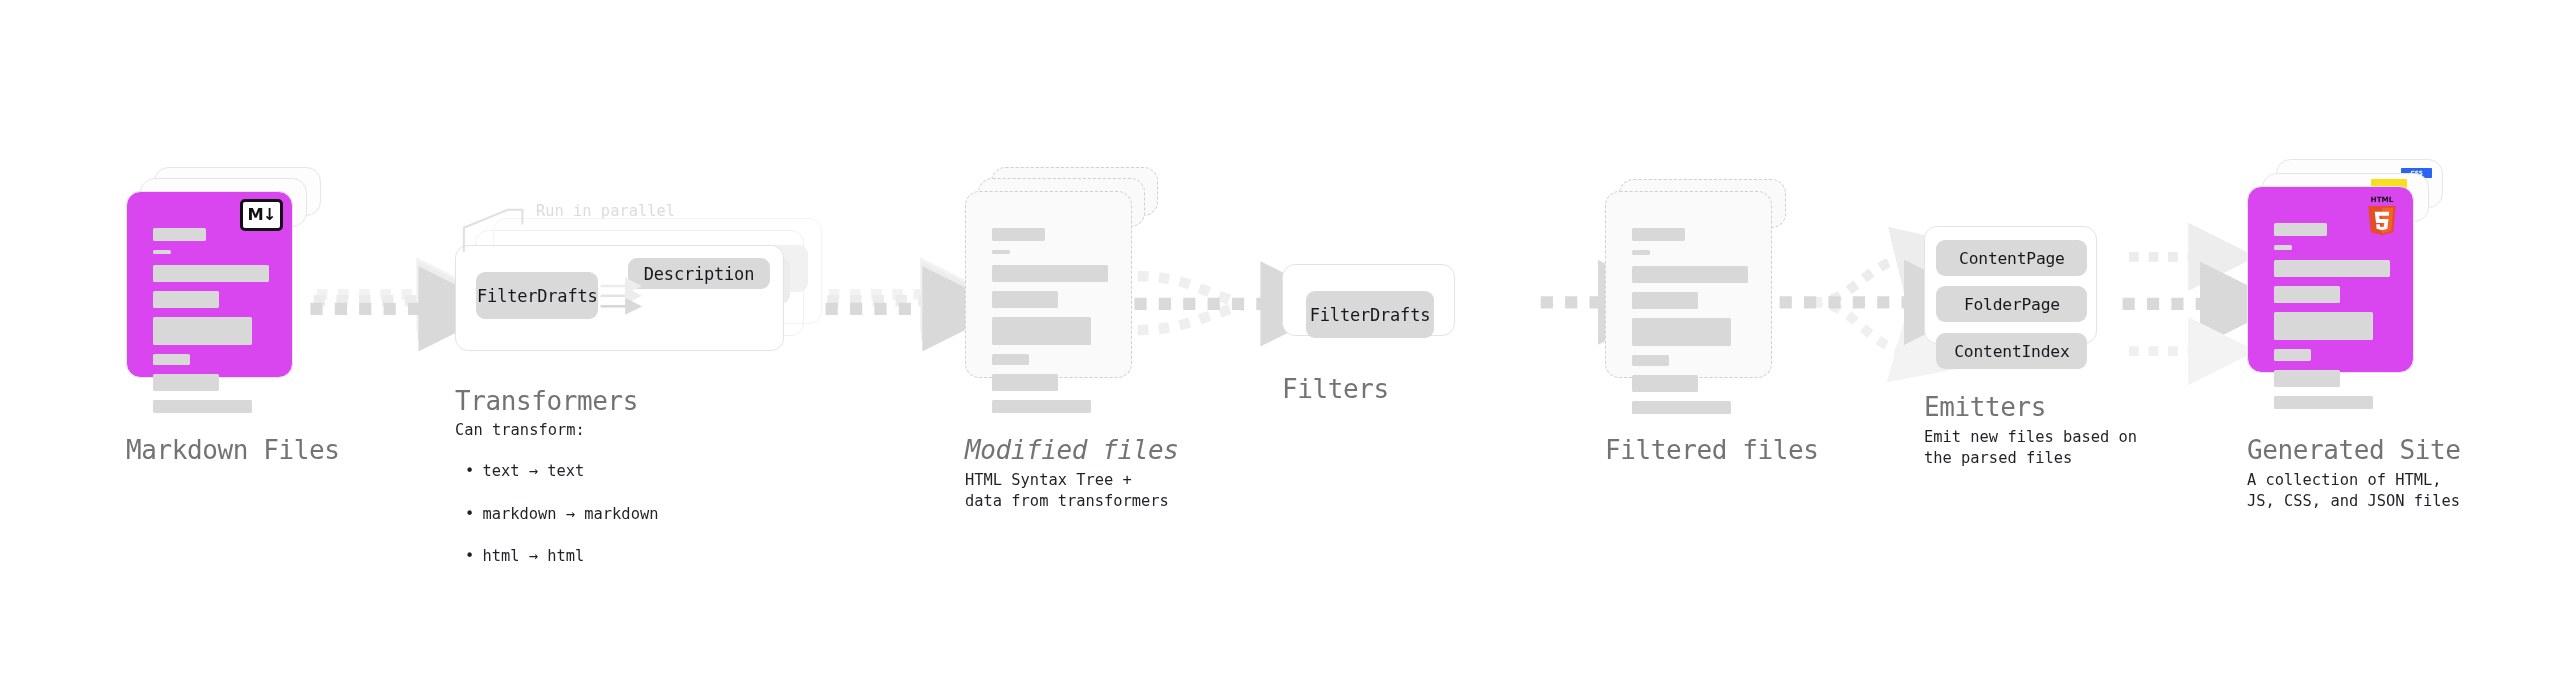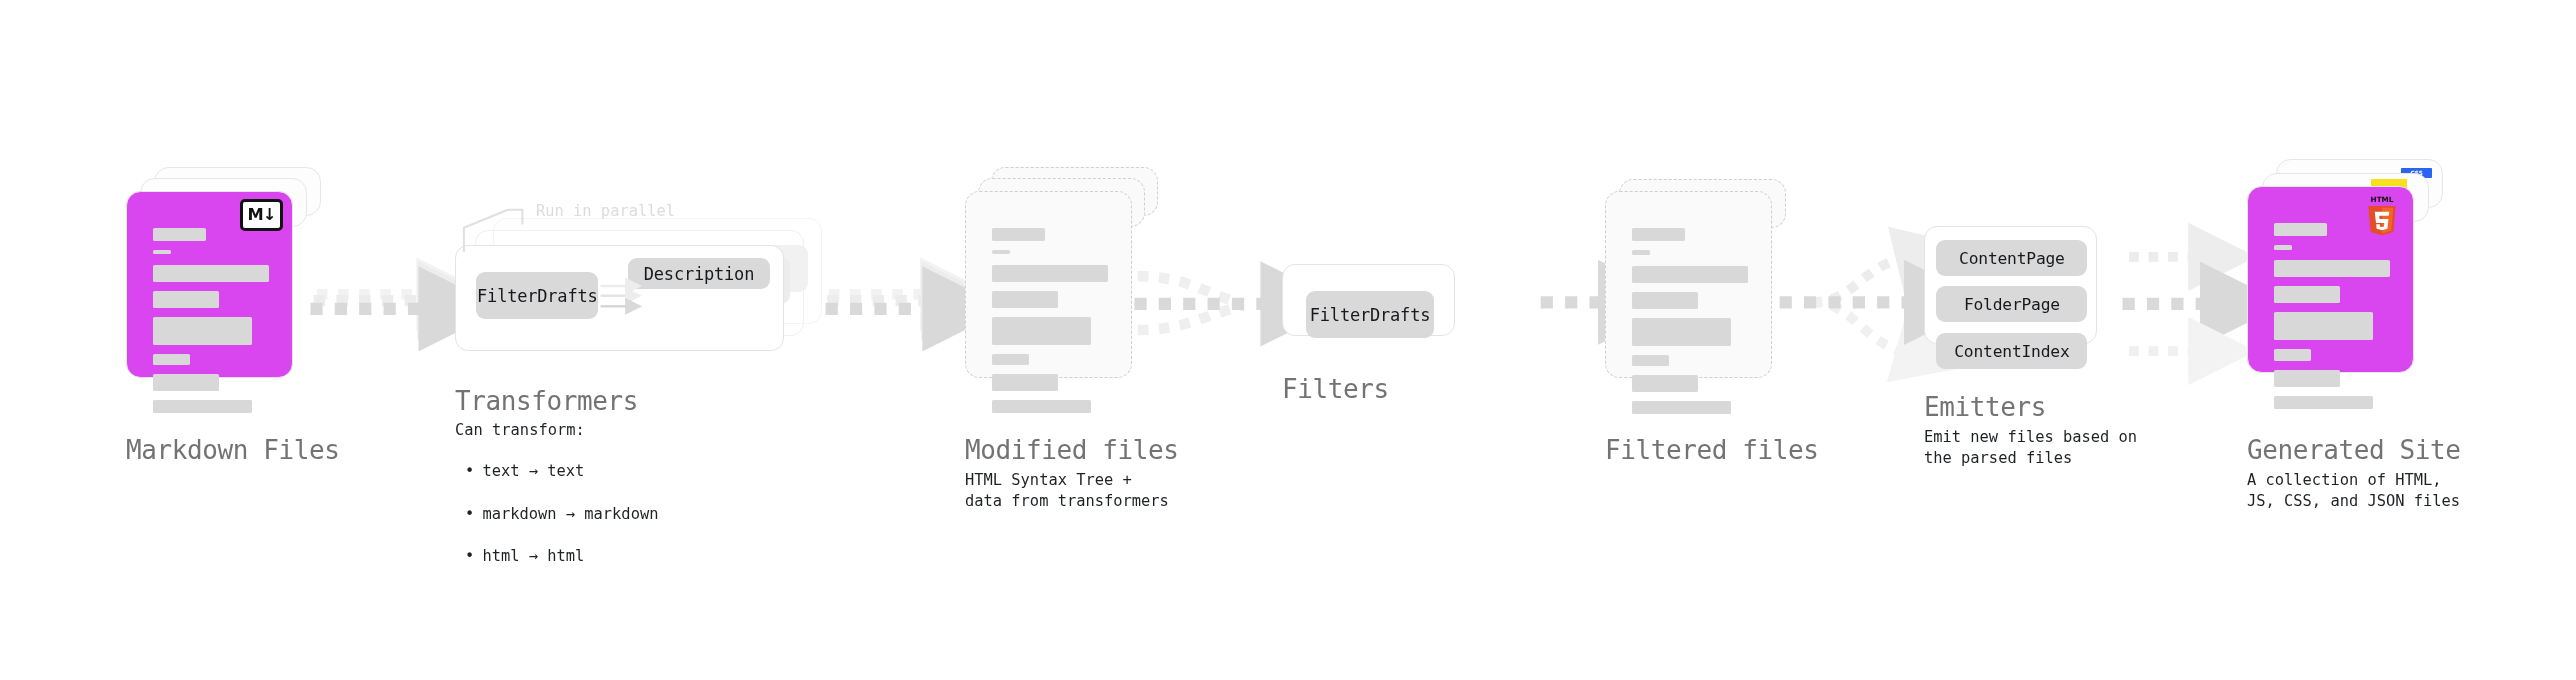--- a/index.html
+++ b/index.html
@@ -197,21 +197,21 @@
         <div class="ln" style="width:18px;height:4.9px;margin-bottom:10.6px;"></div>
         <div class="ln" style="width:116px;height:17px;"></div>
         <div class="ln" style="width:66px;height:17px;"></div>
         <div class="ln" style="width:99px;height:28px;"></div>
         <div class="ln" style="width:37px;height:11.4px;"></div>
         <div class="ln" style="width:66px;height:17px;"></div>
         <div class="ln" style="width:99px;height:13px;"></div>
       </div>
     </div>
   </div>
-  <div class="title" style="left:965px;top:435px;">Modified files</div>
+  <div class="title" style="left:965px;top:435px;font-style:italic;">Modified files</div>
   <div class="subtitle" style="left:965px;top:470px;">HTML Syntax Tree +
 data from transformers</div>
 
   <div class="obox" style="left:1282px;top:264px;width:173px;height:72px;">
     <div class="chip" style="left:23px;top:26px;width:128px;height:47px;">FilterDrafts</div>
   </div>
   <div class="title" style="left:1282px;top:374px;">Filters</div>
 
   <div class="stack" style="left:1605px;top:179px;">
     <div class="card dashed" style="left:14px;top:0;width:167px;height:49px;"></div>

